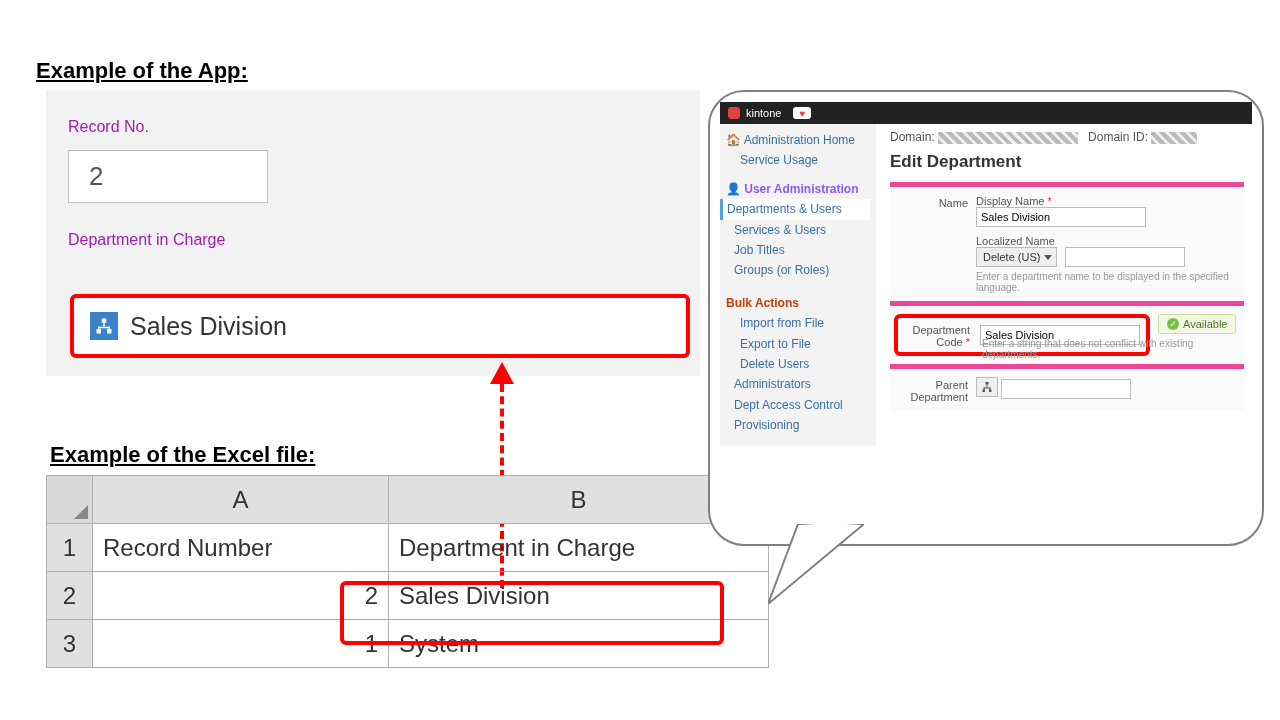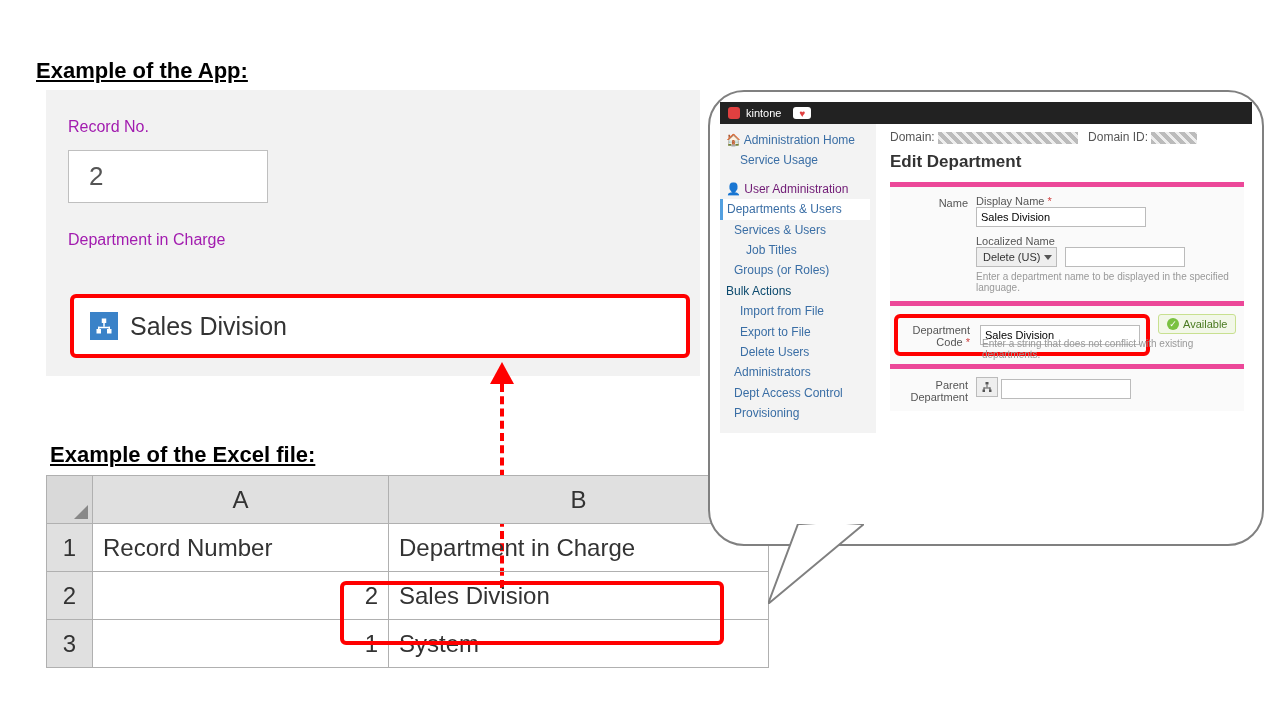--- a/index.html
+++ b/index.html
@@ -43,21 +43,21 @@
   .balloon { position: absolute; left: 708px; top: 90px; width: 556px; height: 456px; border: 2px solid #808080; border-radius: 36px; background: #fff; padding: 10px 10px 0 10px; }
   .balloon-tail { position: absolute; left: 768px; top: 524px; width: 96px; height: 80px; pointer-events: none; }
 
   .admin { font-size: 12px; color: #333; }
   .admin-bar { height: 22px; background: #222; border-radius: 0; display: flex; align-items: center; padding: 0 8px; color: #fff; font-size: 11px; gap: 6px; }
   .admin-bar .logo-dot { width: 12px; height: 12px; background: #e04040; border-radius: 3px; display: inline-block; }
   .admin-bar .hearts { width: 18px; height: 12px; display: inline-flex; align-items: center; justify-content: center; color: #e04040; font-size: 10px; margin-left: 6px; background: #fff; border-radius: 3px;}
 
   .admin-body { display: flex; }
   .admin-side { width: 156px; background: #f3f3f3; padding: 6px 6px 10px 6px; font-size: 12px; color: #3a6ea5; line-height: 1.7; }
-  .admin-side .hdr { color: #701a75; font-weight: 400; }
+  .admin-side .hdr { color: #8b5cf6; font-weight: 700; }
   .admin-side .active { background: #fff; border-left: 3px solid #53a0e0; padding-left: 4px; margin-left: -6px; }
   .admin-side .sub { padding-left: 14px; }
 
   .admin-main { flex: 1; padding: 6px 8px 10px 14px; }
   .domain-line { font-size: 12px; color: #555; }
   .blur { display:inline-block; width: 140px; height: 12px; background:
             repeating-linear-gradient(45deg, #bbb 0 4px, #eee 4px 7px);
             vertical-align: middle; }
   .blur.sm { width: 46px; }
 
@@ -150,23 +150,23 @@
       <span class="hearts">♥</span>
     </div>
     <div class="admin-body">
       <div class="admin-side">
         <div>🏠 <span>Administration Home</span></div>
         <div style="padding-left:14px;">Service Usage</div>
         <div style="height:8px;"></div>
         <div class="hdr">👤 <span>User Administration</span></div>
         <div class="active">Departments &amp; Users</div>
         <div style="padding-left:8px;">Services &amp; Users</div>
-        <div style="padding-left:8px;margin-left:12px;">Job Titles</div>
+        <div style="padding-left:8px;">Job Titles</div>
         <div style="padding-left:8px;">Groups (or Roles)</div>
-        <div class="hdr" style="color:#0c4a6e;font-weight:400;">Bulk Actions</div>
+        <div class="hdr" style="color:#c2410c;font-weight:700;margin-top:12px;">Bulk Actions</div>
         <div class="sub">Import from File</div>
         <div class="sub">Export to File</div>
         <div class="sub">Delete Users</div>
         <div style="padding-left:8px;">Administrators</div>
         <div style="padding-left:8px;">Dept Access Control</div>
         <div style="padding-left:8px;">Provisioning</div>
       </div>
       <div class="admin-main">
         <div class="domain-line">
           <span>Domain:</span>

